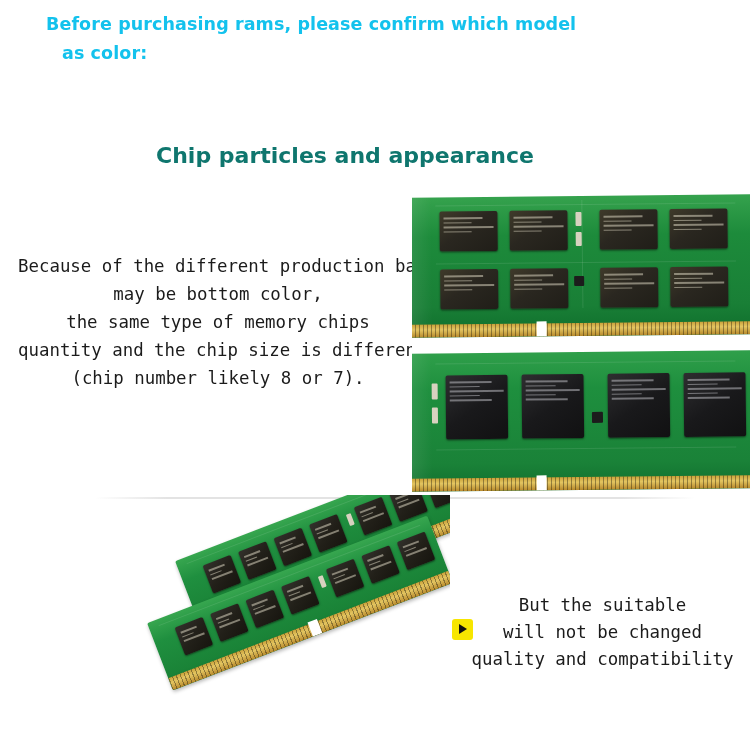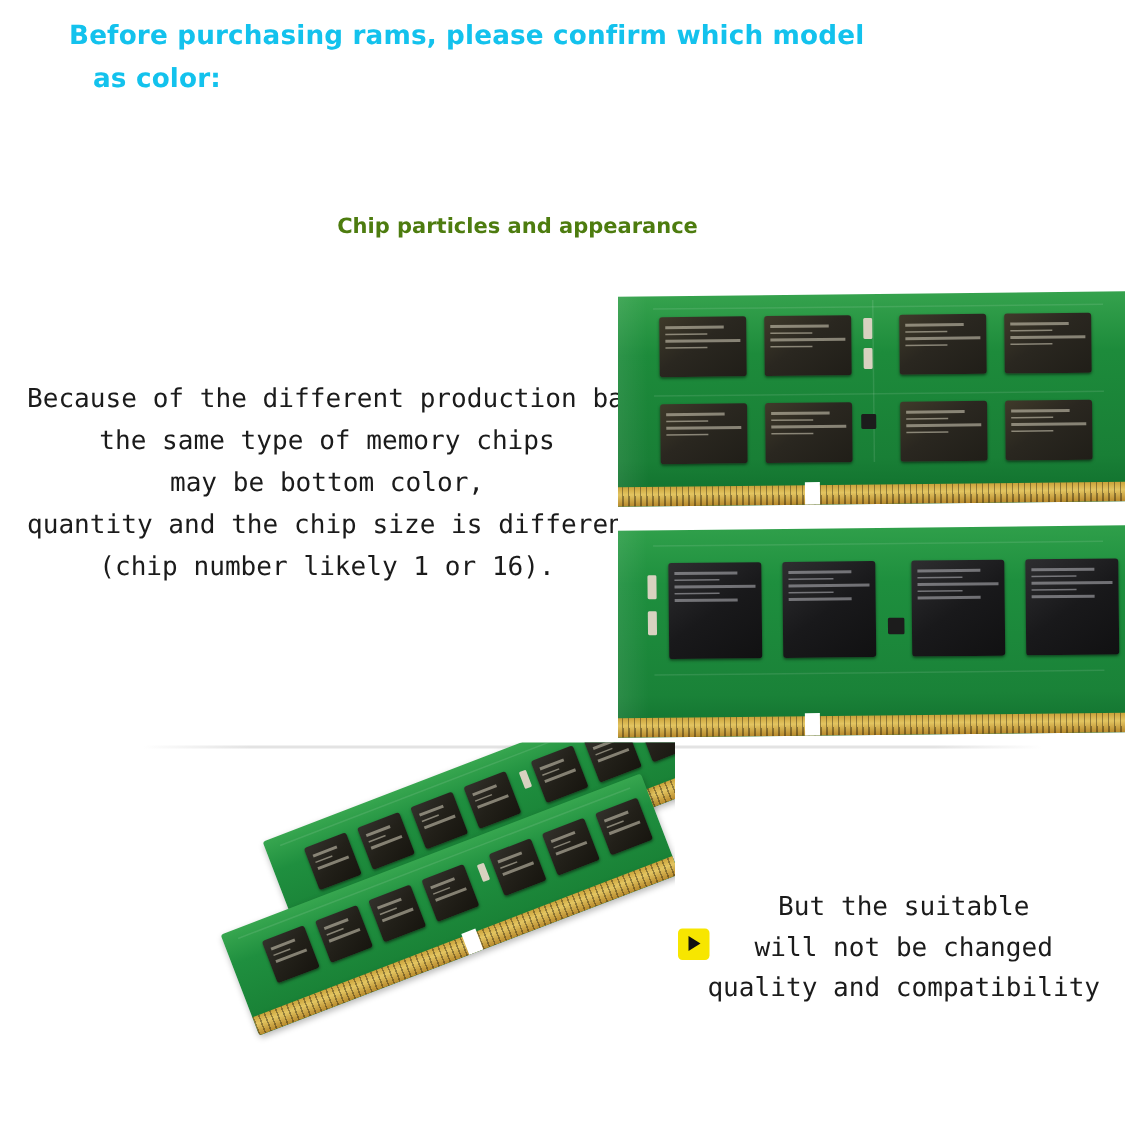--- a/index.html
+++ b/index.html
@@ -39,24 +39,24 @@
   .top-note .l2 { display: block; padding-left: 14px; }
   .top-note .l3 { display: block; padding-left: 22px; }
 
   
   .section-title {
     position: absolute;
     left: 0;
     top: 143px;
     width: 690px;
     text-align: center;
-    color: #4d7c0f;
+    color: #0f766e;
     font-family: "DejaVu Sans", sans-serif;
     font-weight: bold;
-    font-size: 14px;
+    font-size: 22px;
   }
 
   
   .desc {
     position: absolute;
     left: 18px;
     top: 252px;
     width: 400px;
     text-align: center;
     color: #1b1b1b;
@@ -260,24 +260,24 @@
 
   <div class="top-note">
     <span class="l1">Before purchasing rams, please confirm which model</span>
     <span class="l3">as color:</span>
   </div>
 
   <div class="section-title">Chip particles and appearance</div>
 
   <div class="desc">
     <span>Because of the different production batch,</span>
+    <span>may be bottom color,</span>
     <span>the same type of memory chips</span>
-    <span>may be bottom color,</span>
     <span>quantity and the chip size is different,</span>
-    <span>(chip number likely 1 or 16).</span>
+    <span>(chip number likely 8 or 7).</span>
   </div>
 
   <div class="photo-top">
 
     <div class="sodimm top">
       <div class="pcb-left-tab"></div>
 
       <div class="trace" style="left:30px; top:8px; width:300px; height:1px;"></div>
       <div class="trace" style="left:30px; top:66px; width:300px; height:1px;"></div>
       <div class="trace" style="left:176px; top:4px; width:1px; height:108px;"></div>

